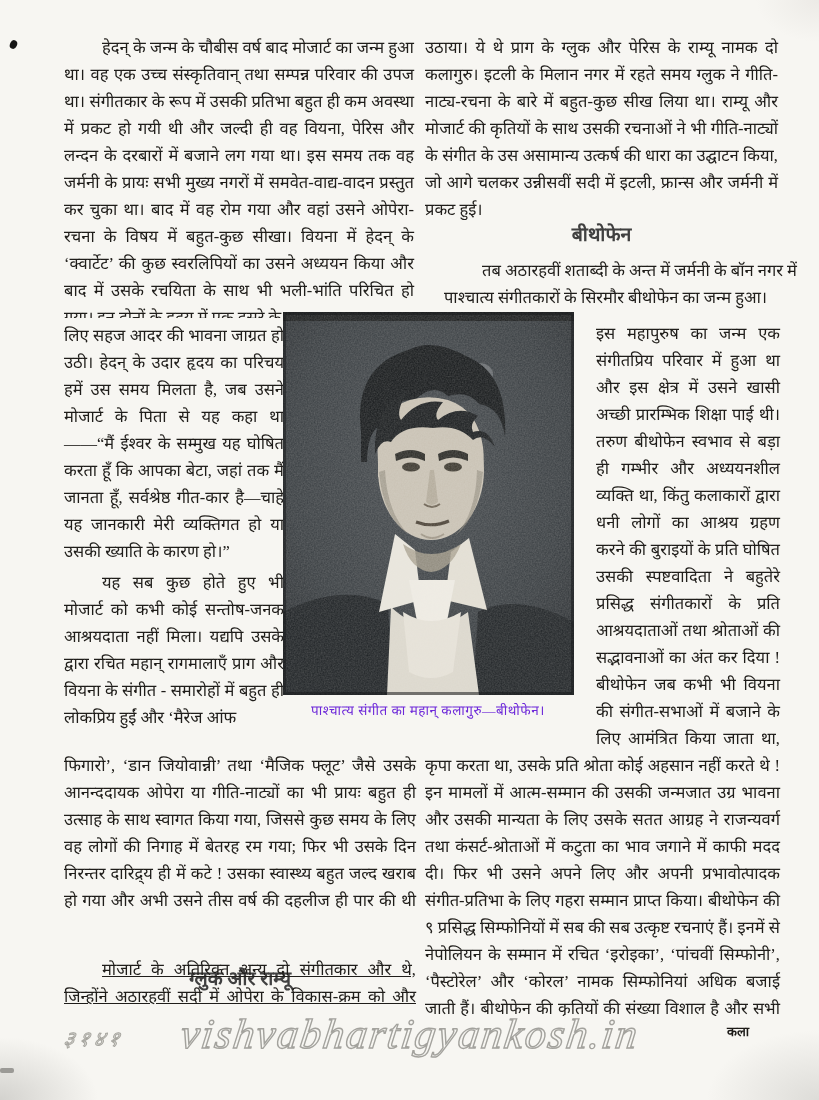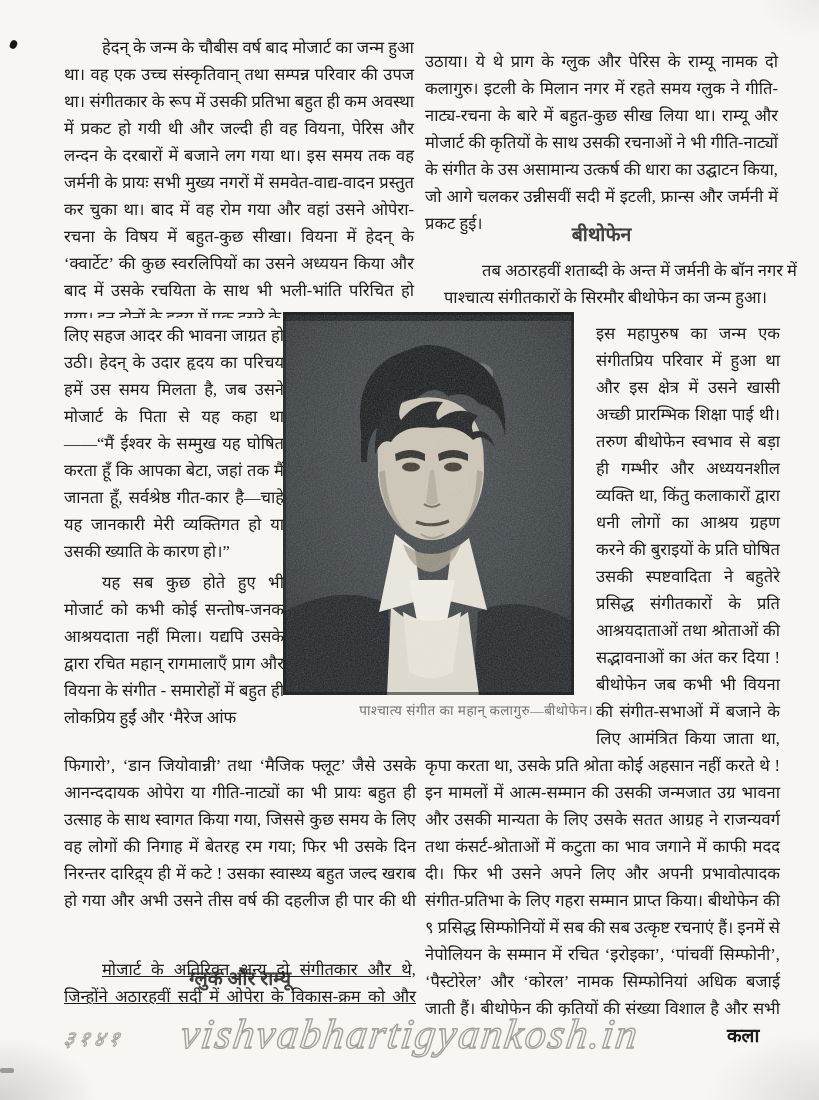--- a/index.html
+++ b/index.html
@@ -12,28 +12,28 @@
       radial-gradient(90px 60px at 100% 0%, #eceae6 0%, rgba(236,234,230,0) 70%),
       #f7f6f2;
     color:#1f1d1a;
   }
   .blk{position:absolute;text-align:justify;font-size:16.5px;line-height:27px;overflow:hidden;}
   .blk p{margin:4px;}
   .indent{text-indent:38px;}
   .heading{position:absolute;text-align:center;font-size:19.5px;font-weight:bold;color:#404040;}
   .figure{position:absolute;left:283px;top:312px;width:291px;height:383px;}
   .figure svg{display:block;width:100%;height:100%;}
-  .caption{position:absolute;left:263px;top:701px;width:330px;text-align:right;
-    font-size:13.5px;color:#737373;letter-spacing:0.5px;}
+  .caption{position:absolute;left:263px;top:701px;width:330px;text-align:center;
+    font-size:13.5px;color:#6d28d9;letter-spacing:0.5px;}
   .pagenum{position:absolute;left:64px;top:1024px;font-style:italic;font-size:21px;
     letter-spacing:4px;color:#d4d3ce;-webkit-text-stroke:0.9px #a5a49e;transform:skewX(-10deg);}
   .watermark{position:absolute;left:150px;top:1010px;width:520px;text-align:center;
     font-style:italic;font-size:42px;letter-spacing:2px;
     color:rgba(247,246,242,0.55);-webkit-text-stroke:1.4px #a3a29d;transform:skewX(-8deg);}
-  .corner-label{position:absolute;left:727px;top:1022px;font-size:19px;font-weight:bold;color:#1c1a17;}
+  .corner-label{position:absolute;left:727px;top:1022px;font-size:13px;font-weight:bold;color:#1c1a17;}
   .speck{position:absolute;background:#161616;border-radius:50%;}
   .speck.s1{left:10px;top:40px;width:7px;height:9px;transform:rotate(25deg);}
   .speck.s2{left:0px;top:1068px;width:14px;height:5px;border-radius:2px;background:#9b9a96;}
 </style>
 </head>
 <body>
 
 <div class="speck s1"></div>
 <div class="speck s2"></div>
 
@@ -49,21 +49,21 @@
 <div class="blk" style="left:60px;top:748px;width:360px;height:164px;">
   <p>फिगारो’, ‘डान जियोवान्नी’ तथा ‘मैजिक फ्लूट’ जैसे उसके आनन्ददायक ओपेरा या गीति-नाट्यों का भी प्रायः बहुत ही उत्साह के साथ स्वागत किया गया, जिससे कुछ समय के लिए वह लोगों की निगाह में बेतरह रम गया; फिर भी उसके दिन निरन्तर दारिद्र्य ही में कटे ! उसका स्वास्थ्य बहुत जल्द खराब हो गया और अभी उसने तीस वर्ष की दहलीज ही पार की थी कि १७९१ ई० में उसकी मृत्यु हो गई !</p>
 </div>
 
 <div class="heading" style="left:60px;top:964px;width:360px;">ग्लुक और राम्यू</div>
 
 <div class="blk" style="left:60px;top:952px;width:360px;height:56px;text-decoration:underline;">
   <p class="indent">मोजार्ट के अतिरिक्त अन्य दो संगीतकार और थे, जिन्होंने अठारहवीं सदी में ओपेरा के विकास-क्रम को और ऊँचा</p>
 </div>
 
-<div class="blk" style="left:421px;top:44px;width:361px;height:190px;">
+<div class="blk" style="left:421px;top:30px;width:361px;height:190px;">
   <p>उठाया। ये थे प्राग के ग्लुक और पेरिस के राम्यू नामक दो कलागुरु। इटली के मिलान नगर में रहते समय ग्लुक ने गीति-नाट्य-रचना के बारे में बहुत-कुछ सीख लिया था। राम्यू और मोजार्ट की कृतियों के साथ उसकी रचनाओं ने भी गीति-नाट्यों के संगीत के उस असामान्य उत्कर्ष की धारा का उद्घाटन किया, जो आगे चलकर उन्नीसवीं सदी में इटली, फ्रान्स और जर्मनी में प्रकट हुई।</p>
 </div>
 
 <div class="heading" style="left:421px;top:220px;width:361px;">बीथोफेन</div>
 
 <div class="blk" style="left:440px;top:253px;width:361px;height:56px;">
   <p class="indent">तब अठारहवीं शताब्दी के अन्त में जर्मनी के बॉन नगर में पाश्चात्य संगीतकारों के सिरमौर बीथोफेन का जन्म हुआ।</p>
 </div>
 
 <div class="blk" style="left:592px;top:316px;width:192px;height:430px;">

